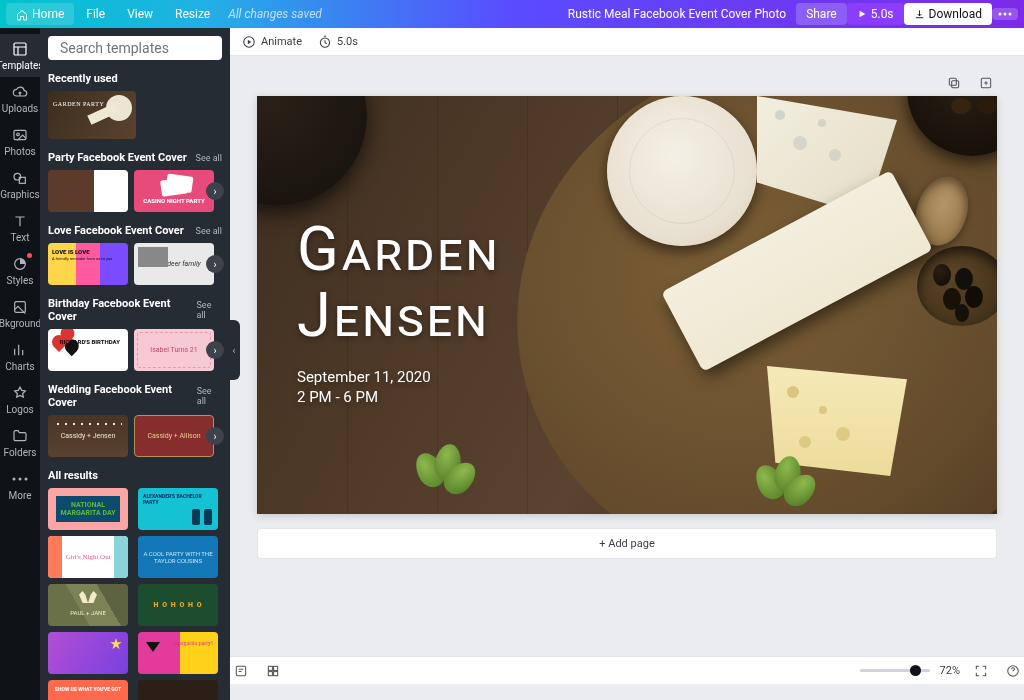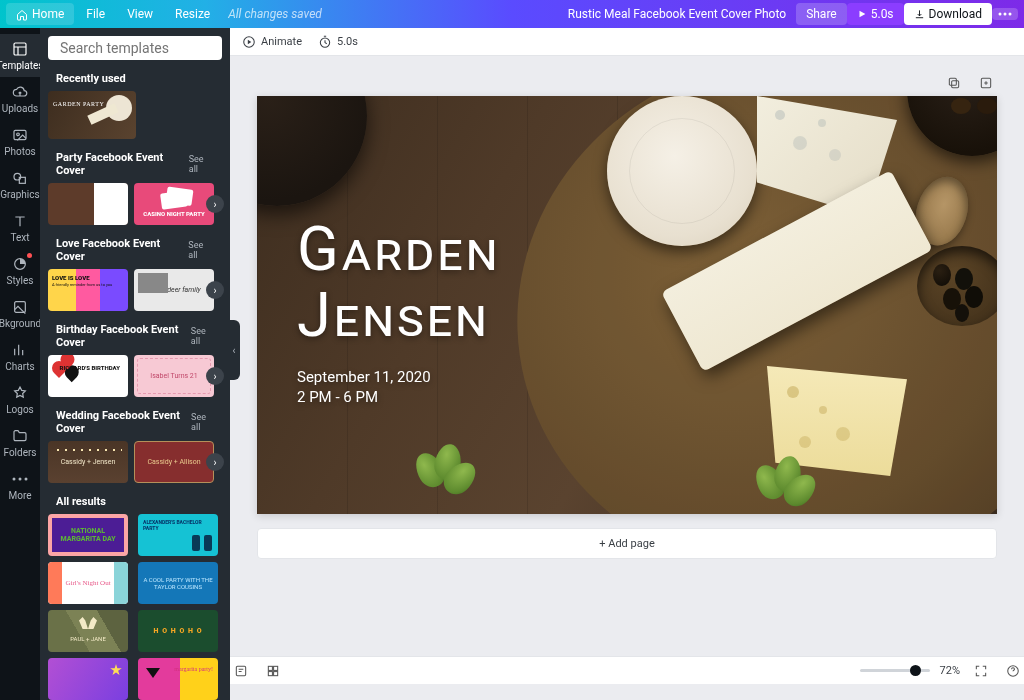--- a/index.html
+++ b/index.html
@@ -24,21 +24,21 @@
   .rail-item { width:40px; display:flex; flex-direction:column; align-items:center; justify-content:center; padding:7px 0 6px; color:#aeb5bd; font-size:10px; cursor:pointer; gap:3px; position:relative;}
   .rail-item.active { background:#252c33; color:#fff; }
   .rail-icon { width:16px; height:16px; display:flex; align-items:center; justify-content:center; }
   .rail-dot { position:absolute; top:4px; right:8px; width:5px; height:5px; border-radius:50%; background:#ff5154; }
 
   
   .panel { position:absolute; left:40px; top:28px; bottom:0; width:190px; background:#252c33; color:#fff; overflow-y:auto; padding:8px 8px 20px; }
   .panel::-webkit-scrollbar{width:0}
   .search { display:flex; align-items:center; background:#fff; border-radius:4px; padding:4px 6px; gap:6px; }
   .search input { border:none; outline:none; font-size:14px; flex:1; color:#333; background:transparent; }
-  .section-title { font-size:11px; font-weight:700; margin:12px 8px 6px; display:flex; justify-content:space-between; align-items:center;}
+  .section-title { font-size:11px; font-weight:700; margin:12px 0 6px; display:flex; justify-content:space-between; align-items:center;}
   .see-all { font-size:9px; color:#aeb5bd; font-weight:400; cursor:pointer;}
   .thumb-row { display:flex; gap:6px; position:relative; }
   .thumb { width:80px; height:42px; border-radius:4px; background:#555; font-size:7px; color:#fff; display:flex; flex-direction:column; align-items:center; justify-content:center; text-align:center; cursor:pointer; overflow:hidden; position:relative;}
   .thumb-large { width:88px; height:48px; }
   .grid2 { display:grid; grid-template-columns:1fr 1fr; gap:6px; }
   .carousel-arrow { position:absolute; right:-2px; top:50%; transform:translateY(-50%); width:18px; height:18px; border-radius:50%; background:#3c434b; display:flex; align-items:center; justify-content:center; color:#fff; font-size:10px; cursor:pointer; z-index:2;}
 
   
   .collapse-handle { position:absolute; left:228px; top:50%; transform:translateY(-50%); width:12px; height:60px; background:#252c33; border-radius:0 6px 6px 0; display:flex; align-items:center; justify-content:center; color:#aeb5bd; font-size:10px; cursor:pointer; z-index:5;}
 
@@ -108,21 +108,21 @@
   .t-deer::before{content:"";position:absolute;left:4px;top:4px;width:30px;height:20px;background:#888;clip-path:polygon(0 0,100% 0,100% 100%,0 100%);}
   .t-richard{background:#fff;color:#111;position:relative;}
   .t-richard::before{content:"";position:absolute;left:4px;top:6px;width:14px;height:14px;background:#d33;border-radius:50% 50% 50% 0;transform:rotate(-45deg);box-shadow:12px 0 0 0 #d33, 6px 12px 0 0 #111;}
   .t-richard .rx{position:absolute; right:8px; top:10px; font-size:6px; font-weight:800; text-align:left; line-height:1.1;}
   .t-isabel{background:#f7c9d4;color:#c1486a;font-family:cursive;position:relative;}
   .t-isabel::before{content:"";position:absolute;inset:3px;border:1px dashed #e69ab0;border-radius:3px;}
   .t-cassidy{background:linear-gradient(#4a3526,#5a4130);color:#f2e7c9;font-family:cursive;}
   .t-cassidy::before{content:"";position:absolute;left:6px;right:6px;top:5px;height:8px;background:
     radial-gradient(circle,#f9e7b2 1px,transparent 1.5px) 0 0/8px 8px;}
   .t-allison{background:#862e2e;color:#e9c98d;font-family:Georgia,serif;border:1px solid #b5905a;}
-  .t-marg{background:#4c1d95;border:4px solid #fca5a5;color:#5cb338;font-weight:800;}
+  .t-marg{background:#0c4a6e;border:8px solid #fca5a5;color:#5cb338;font-weight:800;}
   .t-bach{background:#15c2d4;color:#06386b;font-weight:800;position:relative;}
   .t-bach::after{content:"";position:absolute;right:6px;bottom:5px;width:8px;height:16px;background:#093a57;border-radius:2px;box-shadow:-12px 0 0 0 #093a57;}
   .t-girls{background:#fff;position:relative;}
   .t-girls::before{content:"";position:absolute;left:0;top:0;bottom:0;width:14px;background:#ff7a59;}
   .t-girls::after{content:"";position:absolute;right:0;top:0;bottom:0;width:14px;background:#8ad4d9;}
   .t-girls .gx{color:#e85a8a;font-family:cursive;font-size:7px;}
   .t-taylor{background:#1477b8;color:#b9e6ff;font-size:6px;}
   .t-paul{background:linear-gradient(60deg,#6a7148 0 40%,#7c8255 40% 70%,#5d6340 70%);color:#f3eac6;position:relative;}
   .t-paul::before{content:"";position:absolute;left:50%;top:7px;transform:translateX(-50%);width:18px;height:12px;background:#f3eac6;clip-path:polygon(20% 100%,0 30%,20% 0,35% 30%,50% 100%,65% 30%,80% 0,100% 30%,80% 100%);}
   .t-hoho{background:#1b4d2e;color:#f5a623;font-weight:900;letter-spacing:1px;}

